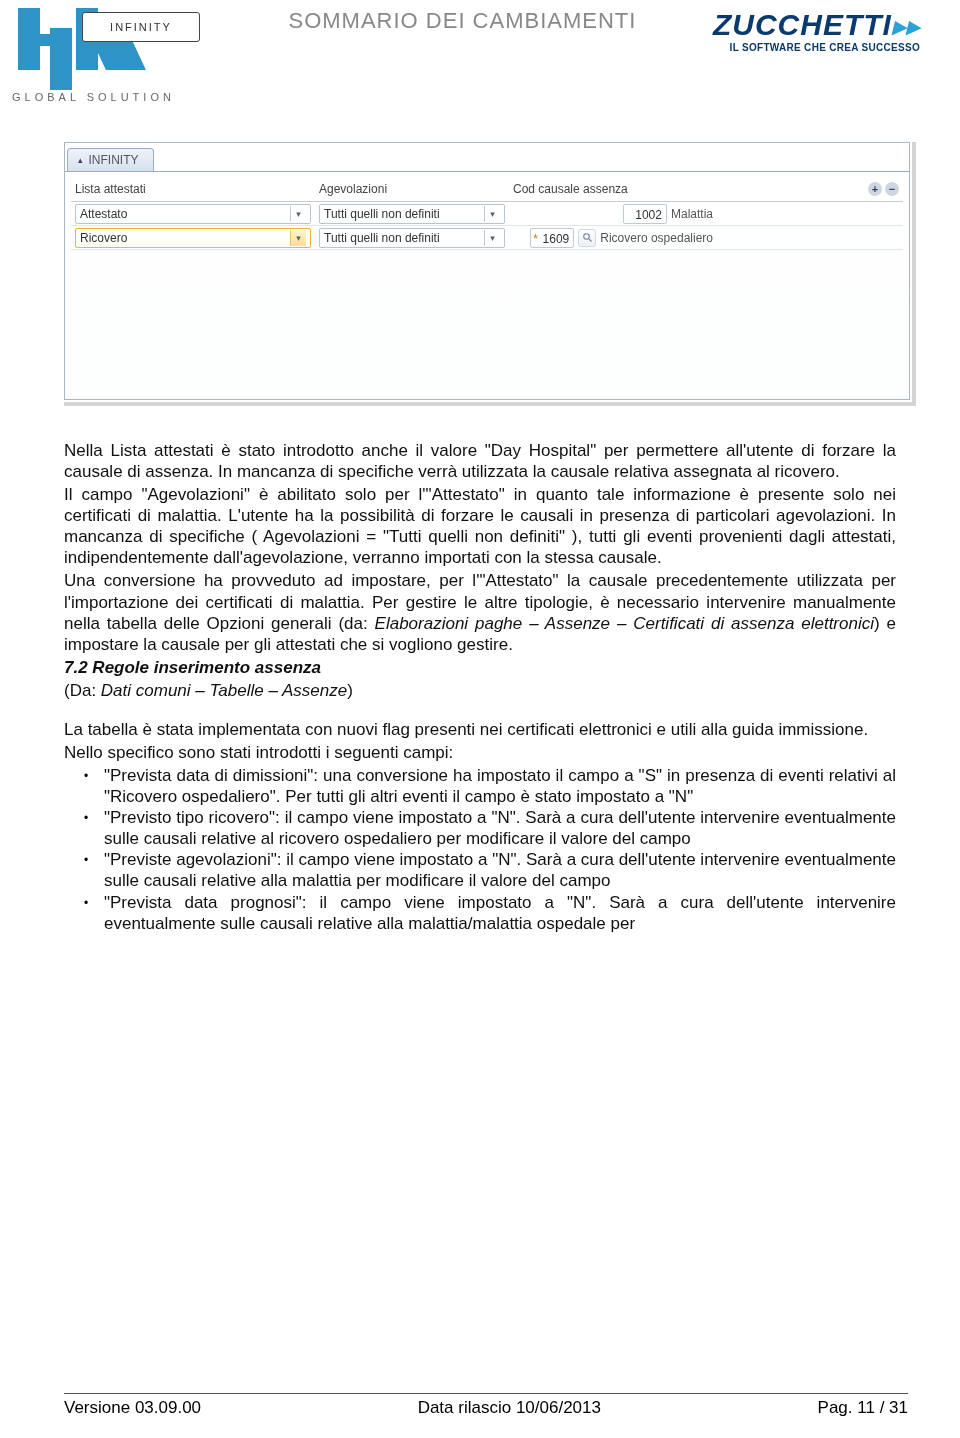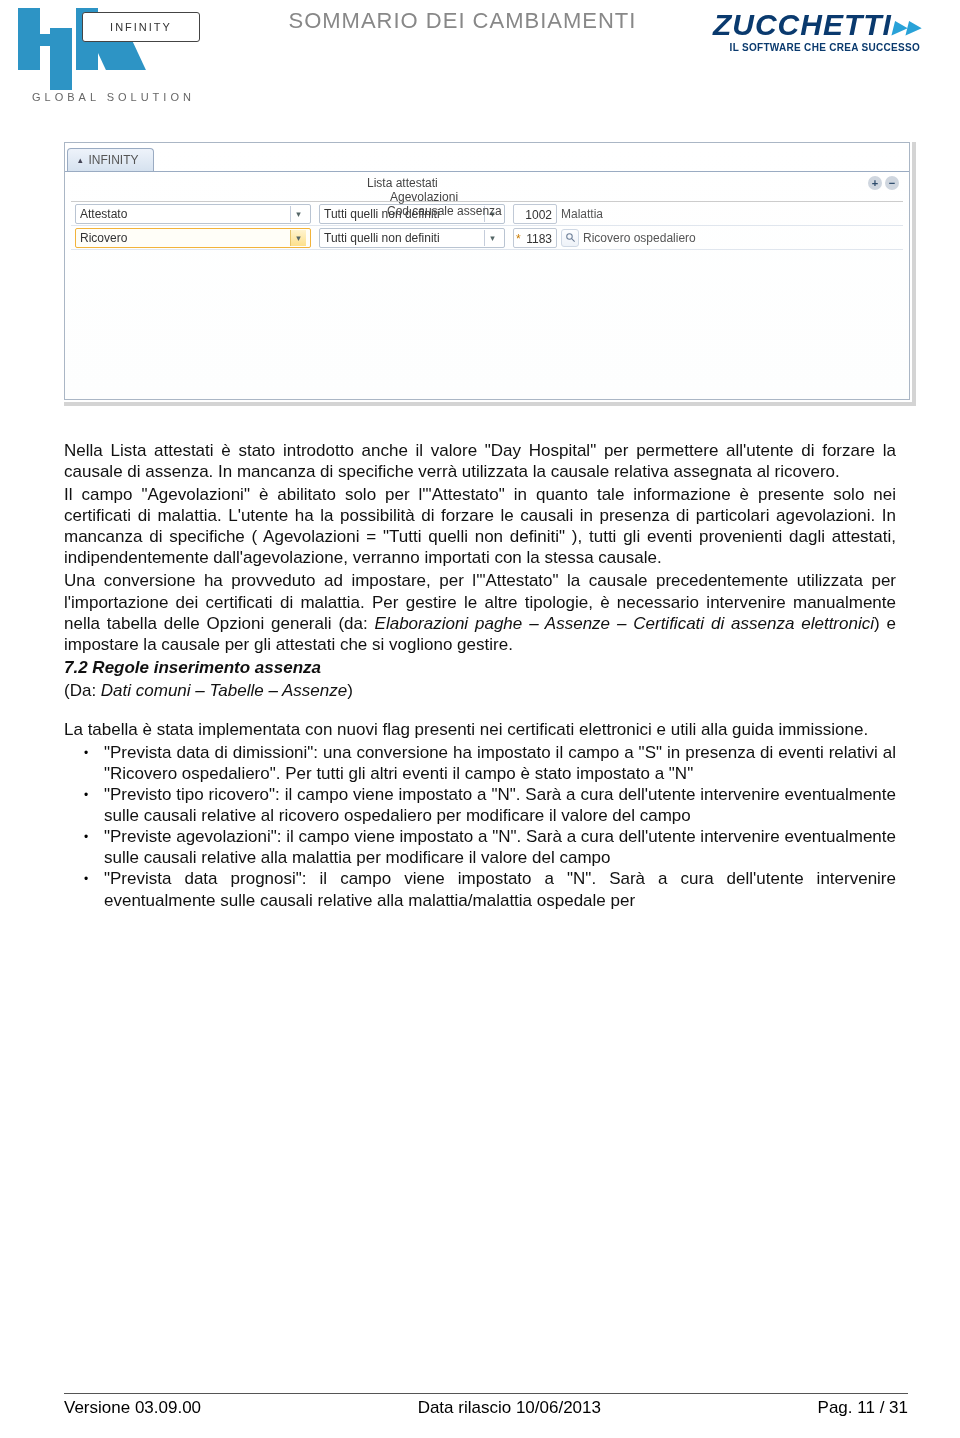--- a/index.html
+++ b/index.html
@@ -32,21 +32,21 @@
   .logo-left .h2 { left:38px; top:0; width:22px; height:62px; }
   .logo-left .hcross { left:20px; top:26px; width:26px; height:12px; }
   .logo-left .r1b { position:absolute; left:64px; top:0; width:22px; height:62px; background:#2d94c5; }
   .logo-left .r-diag { position:absolute; left:86px; top:28px; width:40px; height:34px; background:#2d94c5; transform:skewX(25deg); }
   .logo-left .infinity-box {
     position:absolute; left:70px; top:4px; width:118px; height:30px;
     border:1px solid #444; background:#fff; border-radius:3px;
     font-size:11px; letter-spacing:2px; color:#333; text-align:center; line-height:28px;
   }
   .logo-left .gs {
-    position:absolute; bottom:0; left:20px;
+    position:absolute; bottom:0; left:0;
     font-size:11px; letter-spacing:4px; color:#666;
   }
   .doc-title {
     font-size:22px; color:#888; letter-spacing:1px;
     font-family: "Trebuchet MS", Arial, sans-serif;
   }
   .logo-right { text-align:right; }
   .logo-right .z {
     font-size:30px; font-weight:bold; font-style:italic; color:#0a3a6e; letter-spacing:1px;
   }
@@ -73,38 +73,38 @@
     background: linear-gradient(#eef3fa,#d6e2ef);
     border:1px solid #9aabc2; border-bottom:none;
     border-top-left-radius:4px; border-top-right-radius:4px;
     padding:4px 14px 4px 10px;
     font-size:12px; color:#555;
     display:flex; align-items:center; gap:6px;
   }
   .tab .tri { font-size:9px; color:#445; }
   .shot-body { border-top:1px solid #9aabc2; padding:4px 6px; }
   .grid-head, .grid-row { display:flex; align-items:center; font-size:12px; color:#444; }
-  .grid-head { height:26px; border-bottom:1px solid #ccc; position:relative;flex-direction:column; }
+  .grid-head { height:26px; border-bottom:1px solid #ccc; position:relative; }
   .col-a { width:248px; padding-left:4px; }
   .col-b { width:194px; }
   .col-c { width:200px; }
   .plusminus { position:absolute; right:4px; display:flex; gap:3px; }
   .pm { width:14px; height:14px; border-radius:50%; background:#cfd6df; color:#2b4a6b; font-size:11px; line-height:14px; text-align:center; font-weight:bold; }
   .grid-rows { }
   .grid-row { height:24px; border-bottom:1px solid #e0e6ee; }
   .dd {
     display:flex; align-items:center; justify-content:space-between;
     border:1px solid #b9c4d2; background:#fff;
     height:20px; padding:0 4px; font-size:12px; color:#333; width:172px;
     border-radius:2px; margin-right:4px;
   }
   .dd.sel { border-color:#f2b33a; background:#fffef8; }
   .dd-arrow { width:16px; height:16px; display:flex; align-items:center; justify-content:center; border-left:1px solid #c5cddb; color:#566; font-size:9px; }
   .dd.sel .dd-arrow { background:linear-gradient(#fff4cf,#fde08b); border-left-color:#e6c46a; }
-  .code-cell { display:flex; align-items:center; gap:4px; }
+  .code-cell { display:flex; align-items:center; gap:4px;justify-content:flex-end; }
   .code-box { border:1px solid #c0c9d6; background:#fff; width:44px; height:20px; font-size:12px; line-height:20px; text-align:right; padding-right:4px; color:#333; border-radius:2px; }
   .code-box.star::before { content:"*"; color:#c97b00; float:left; margin-left:2px; }
   .mag { width:18px; height:18px; border:1px solid #cfd8e4; border-radius:3px; background:linear-gradient(#fcfdff,#eef2f8); display:flex; align-items:center; justify-content:center; }
   .mag svg { width:11px; height:11px; }
   .desc { font-size:12px; color:#555; }
   .content {
     margin: 34px 64px 0 64px;
     font-size: 17px;
     line-height: 1.24;
     text-align: justify;
@@ -194,21 +194,21 @@
               <span class="dd-arrow">▾</span>
             </div>
           </div>
           <div class="col-b">
             <div class="dd" style="width:186px;">
               <span>Tutti quelli non definiti</span>
               <span class="dd-arrow">▾</span>
             </div>
           </div>
           <div class="col-c code-cell">
-            <div class="code-box star">1183</div>
+            <div class="code-box star">1609</div>
             <div class="mag">
               <svg viewBox="0 0 16 16">
                   <circle cx="6.5" cy="6.5" r="4" fill="none" stroke="#6a7c95" stroke-width="1.5"></circle>
                   <line x1="10" y1="10" x2="14" y2="14" stroke="#6a7c95" stroke-width="1.5"></line>
                 </svg>
             </div>
             <span class="desc">Ricovero ospedaliero</span>
           </div>
         </div>
 
@@ -219,20 +219,21 @@
 
 <div class="content">
   <p>Nella Lista attestati è stato introdotto anche il valore "Day Hospital" per permettere all'utente di forzare la causale di assenza. In mancanza di specifiche verrà utilizzata la causale relativa assegnata al ricovero.</p>
   <p>Il campo "Agevolazioni" è abilitato solo per l'"Attestato" in quanto tale informazione è presente solo nei certificati di malattia. L'utente ha la possibilità di forzare le causali in presenza di particolari agevolazioni. In mancanza di specifiche ( Agevolazioni = "Tutti quelli non definiti" ), tutti gli eventi provenienti dagli attestati, indipendentemente dall'agevolazione, verranno importati con la stessa causale.</p>
   <p><span>Una conversione ha provveduto ad impostare, per l'"Attestato" la causale precedentemente utilizzata per l'importazione dei certificati di malattia. Per gestire le altre tipologie, è necessario intervenire manualmente nella tabella delle Opzioni generali (da: </span><em>Elaborazioni paghe – Assenze – Certificati di assenza elettronici</em><span>) e impostare la causale per gli attestati che si vogliono gestire.</span></p>
 
   <p class="h2">7.2 Regole inserimento assenza</p>
   <p class="da"><span>(Da: </span><em>Dati comuni – Tabelle – Assenze</em><span>)</span></p>
 
   <p style="margin-top:18px;">La tabella è stata implementata con nuovi flag presenti nei certificati elettronici e utili alla guida immissione.</p>
+  <p>Nello specifico sono stati introdotti i seguenti campi:</p>
   <ul>
     <li>"Prevista data di dimissioni": una conversione ha impostato il campo a "S" in presenza di eventi relativi al "Ricovero ospedaliero". Per tutti gli altri eventi il campo è stato impostato a "N"</li>
     <li>"Previsto tipo ricovero": il campo viene impostato a "N". Sarà a cura dell'utente intervenire eventualmente sulle causali relative al ricovero ospedaliero per modificare il valore del campo</li>
     <li>"Previste agevolazioni": il campo viene impostato a "N". Sarà a cura dell'utente intervenire eventualmente sulle causali relative alla malattia per modificare il valore del campo</li>
     <li>"Prevista data prognosi": il campo viene impostato a "N". Sarà a cura dell'utente intervenire eventualmente sulle causali relative alla malattia/malattia ospedale per</li>
   </ul>
 </div>
 
 <div class="footer">
   <span>Versione 03.09.00</span>

